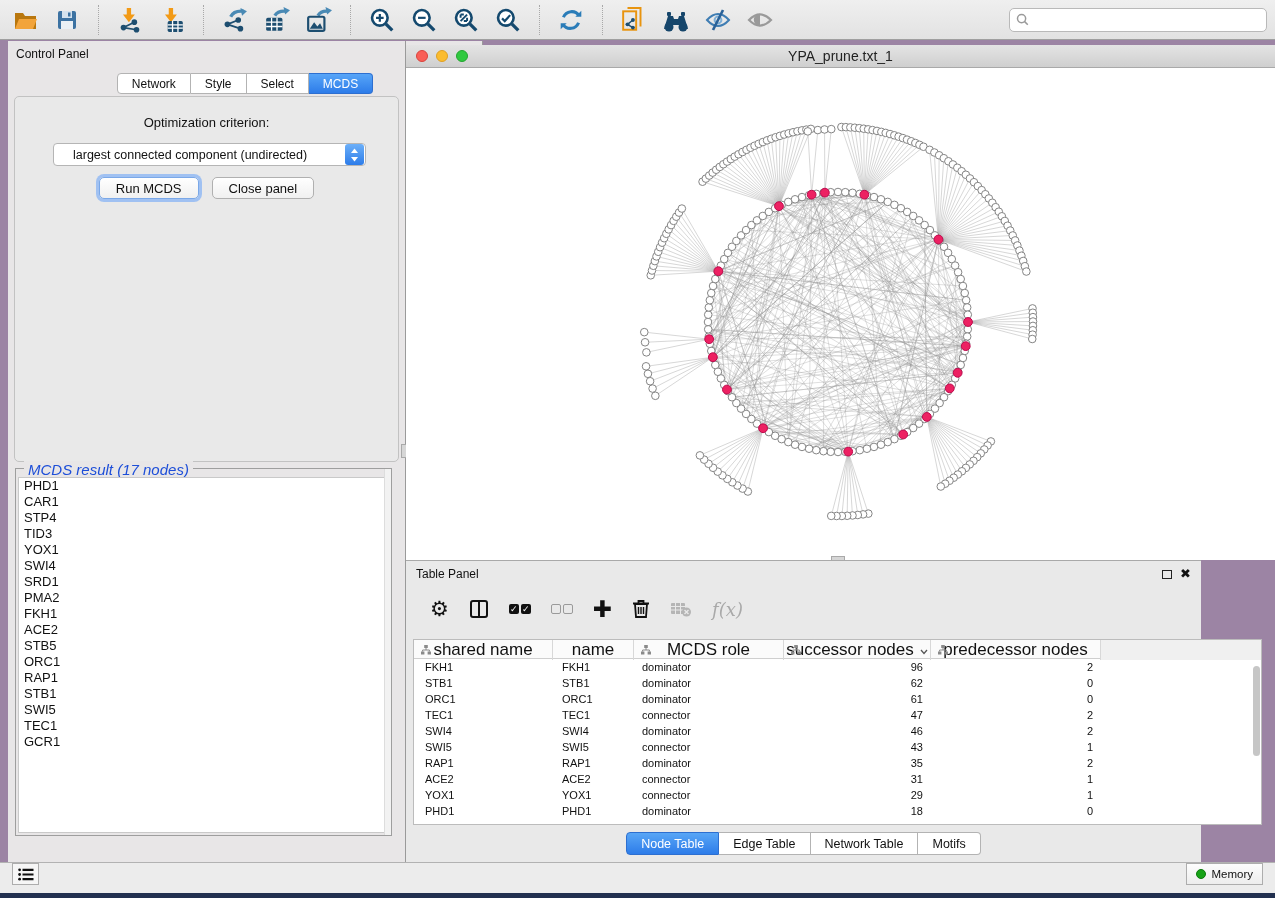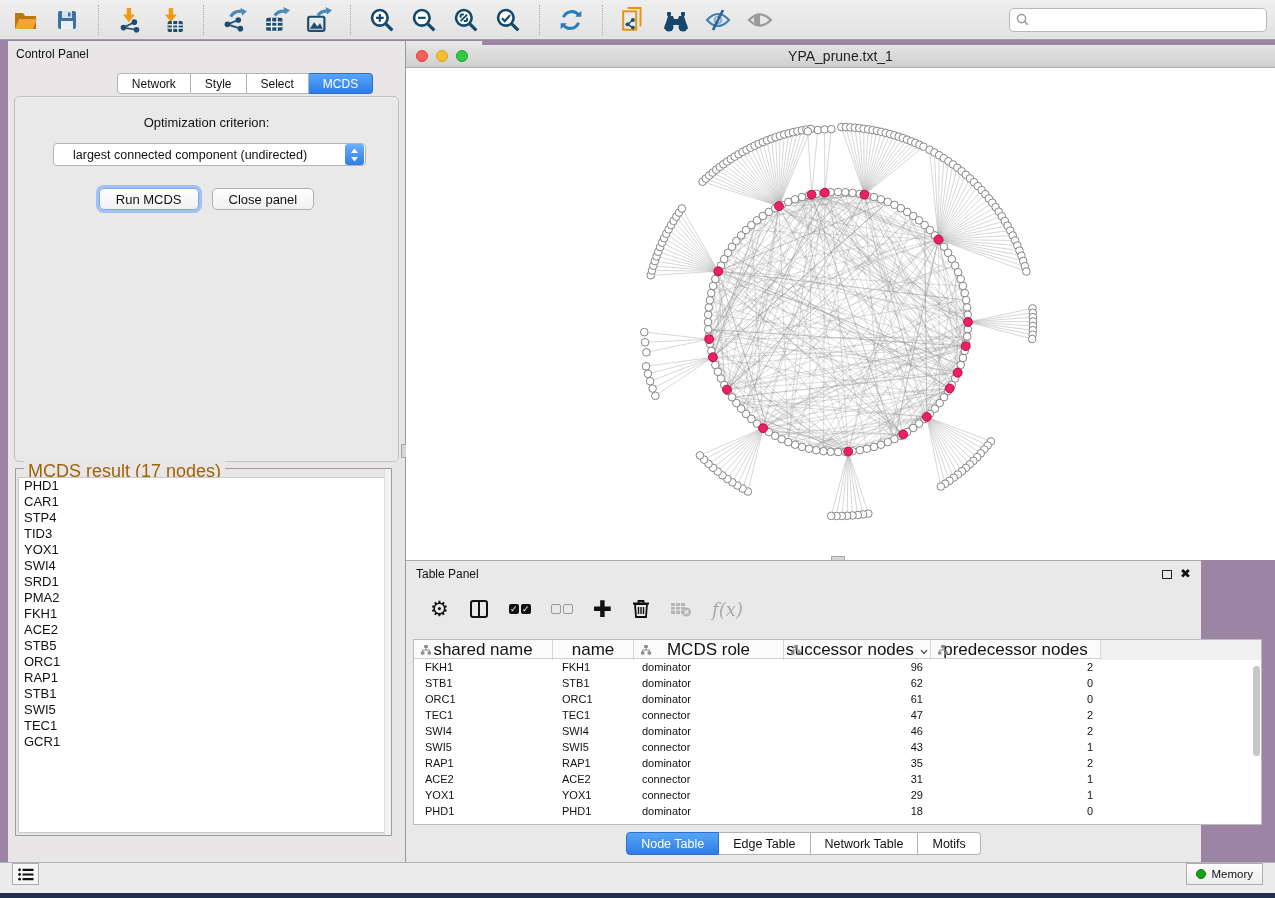--- a/index.html
+++ b/index.html
@@ -32,24 +32,24 @@
   .cp-inner { position:absolute; left:6px; top:55px; width:385px; height:366px; background:#e9e9e9;
               border:1px solid #c2c2c2; border-radius:5px; }
   .opt-label { text-align:center; margin-top:18px; font-size:13px; color:#111; }
   .select { position:absolute; left:38px; top:46px; width:313px; height:23px; background:#fff;
             border:1px solid #b5b5b5; border-radius:4px; display:flex; align-items:center; }
   .select .val { flex:1; font-size:12.5px; padding-left:19px; color:#111; white-space:nowrap; overflow:hidden; }
   .select .stepper { width:19px; height:21px; border-radius:3px; background:linear-gradient(#6cb0f9,#2d7ce9);
                      margin-right:1px; display:flex; flex-direction:column; align-items:center; justify-content:center; }
   .btn-row { position:absolute; left:0; top:80px; width:100%; display:flex; justify-content:center; gap:13px; }
   .mac-btn { height:22px; padding:0 16px; background:linear-gradient(#ffffff,#f0f0f0); border:1px solid #b0b0b0;
-             border-radius:5px; font-size:13px; color:#111; display:flex; align-items:center;margin-top:11px; }
+             border-radius:5px; font-size:13px; color:#111; display:flex; align-items:center; }
   .mac-btn.focusring { box-shadow:0 0 0 3px rgba(100,160,250,.55); border-color:#7aa8e8; }
   .result-box { position:absolute; left:7px; top:427px; width:377px; height:368px; border:1px solid #9e9e9e; }
-  .result-legend { position:absolute; left:8px; top:-8px; background:#e8e6e7; padding:0 4px; font-size:18px; color:#a16207; }
+  .result-legend { position:absolute; left:8px; top:-8px; background:#e8e6e7; padding:0 4px; font-size:15px; color:#1d4ed8;font-style:italic; }
   .result-list { position:absolute; inset:8px 2px 2px 2px; background:#fff; border:1px solid #c9c9c9;
                  overflow:hidden; font-size:13px; color:#111; }
   .result-list .item { height:16px; line-height:16px; padding-left:5px; }
   .result-scroll { position:absolute; right:0; top:0; bottom:0; width:7px; background:#f2f2f2; border-left:1px solid #ddd; }
 
   
   .net-window { left:406px; top:45px; width:869px; height:515px; background:#fff; }
   .net-titlebar { height:23px; background:linear-gradient(#e4e4e4,#cfcfcf); border-bottom:1px solid #a9a9a9;
                   display:flex; align-items:center; position:relative; }
   .traffic { display:flex; gap:8px; padding-left:10px; }

